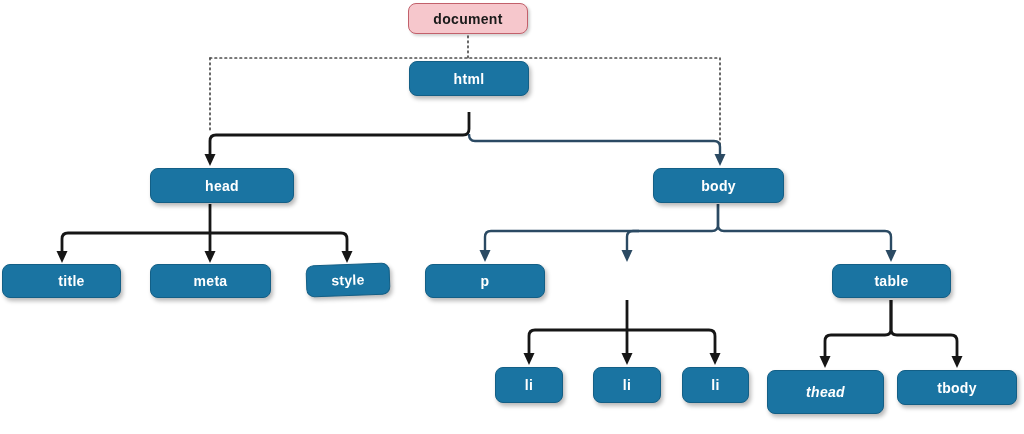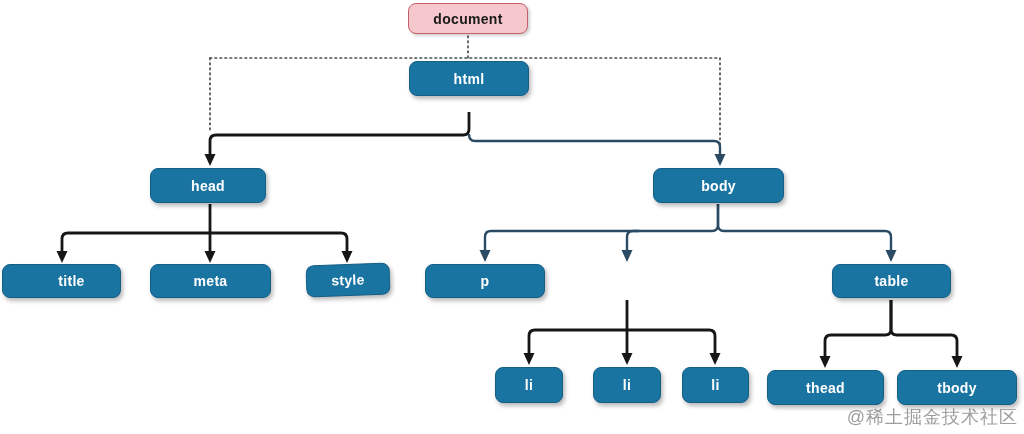--- a/index.html
+++ b/index.html
@@ -65,28 +65,27 @@
       <path d="M627,330 H535 Q529,330 529,336 V353" class="edge black"></path>
       <polygon points="523.5,353 534.5,353 529,365" class="arrow black"></polygon>
       <path d="M627,330 H709 Q715,330 715,336 V353" class="edge black"></path>
       <polygon points="709.5,353 720.5,353 715,365" class="arrow black"></polygon>
       <path d="M891,300 V329 Q891,335 885,335 H831 Q825,335 825,341 V356" class="edge black"></path>
       <polygon points="819.5,356 830.5,356 825,368" class="arrow black"></polygon>
       <path d="M891,300 V329 Q891,335 897,335 H951 Q957,335 957,341 V356" class="edge black"></path>
       <polygon points="951.5,356 962.5,356 957,368" class="arrow black"></polygon>
     </svg>
 
-  <div class="watermark">@稀土掘金技术社区</div>
 <div class="node pink" style="left: 408px; top: 3px; width: 120px; height: 31px;">
       <span>document</span>
     </div>
     <div class="node" style="left: 409px; top: 61px; width: 120px; height: 35px;">
       <span>html</span>
     </div>
-    <div class="node" style="left: 150px; top: 168px; width: 116px; height: 35px;">
+    <div class="node" style="left: 150px; top: 168px; width: 144px; height: 35px;">
       <span>head</span>
     </div>
     <div class="node" style="left: 653px; top: 168px; width: 131px; height: 35px;">
       <span>body</span>
     </div>
     <div class="node" style="left: 2px; top: 264px; width: 119px; height: 34px; padding-left: 20px;">
       <span>title</span>
     </div>
     <div class="node" style="left: 150px; top: 264px; width: 121px; height: 34px;">
       <span>meta</span>
@@ -102,19 +101,19 @@
     </div>
     <div class="node" style="left: 495px; top: 367px; width: 68px; height: 36px;">
       <span>li</span>
     </div>
     <div class="node" style="left: 593px; top: 367px; width: 68px; height: 36px;">
       <span>li</span>
     </div>
     <div class="node" style="left: 682px; top: 367px; width: 67px; height: 36px;">
       <span>li</span>
     </div>
-    <div class="node" style="left: 767px; top: 370px; width: 117px; height: 35px;">
+    <div class="node" style="left: 767px; top: 370px; width: 117px; height: 44px; font-style: italic;">
       <span>thead</span>
     </div>
     <div class="node" style="left: 897px; top: 370px; width: 120px; height: 35px;">
       <span>tbody</span>
     </div>
   </div>
 
 </body></html>

